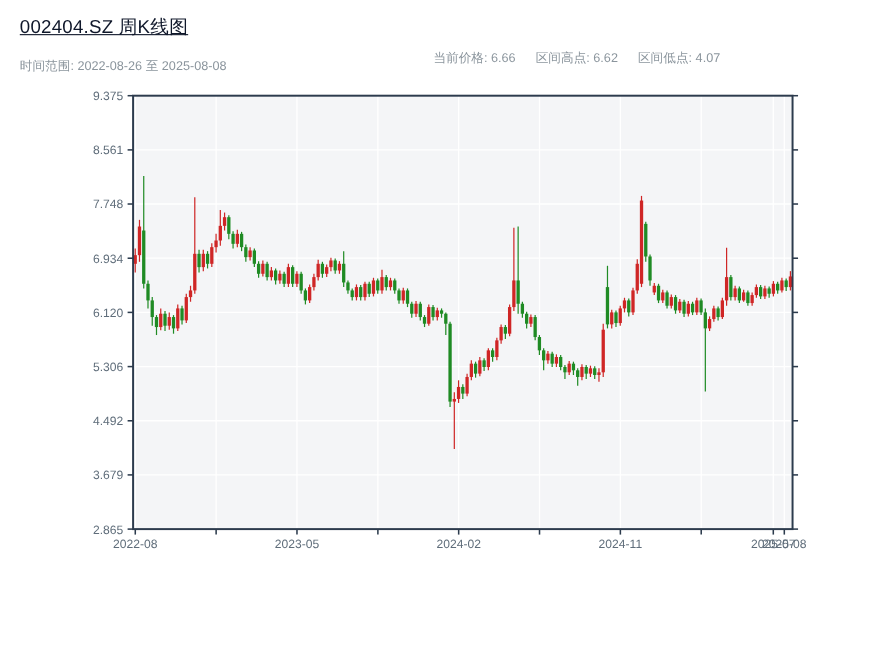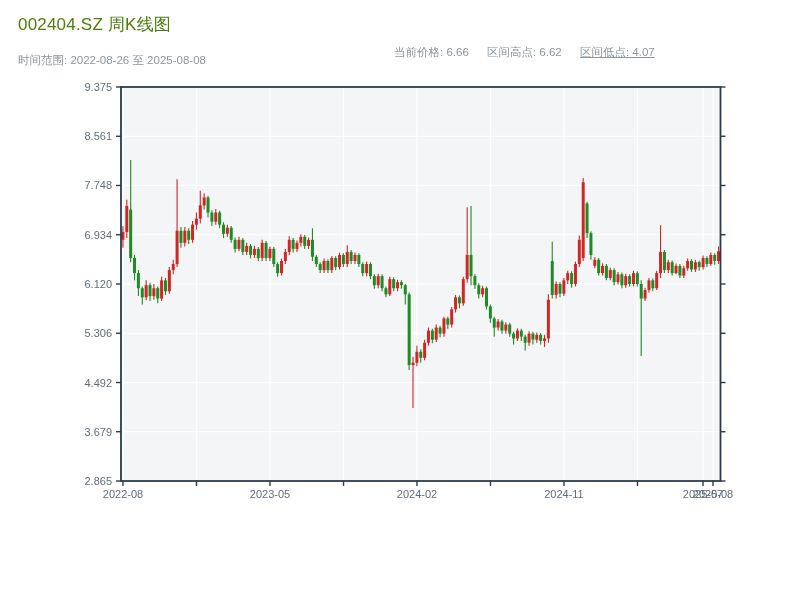--- a/index.html
+++ b/index.html
@@ -3,32 +3,32 @@
 <meta charset="utf-8">
 <style>
   html,body{margin:0;padding:0;}
   body{
     width:800px;height:600px;position:relative;background:#ffffff;
     font-family:"Liberation Sans","DejaVu Sans",sans-serif;
     overflow:hidden;
   }
   .page-title{
     position:absolute;left:18px;top:13px;
-    font-size:17px;font-weight:500;color:#4d7c0f;letter-spacing:.2px;
+    font-size:17px;font-weight:500;color:#0f172a;letter-spacing:.2px;text-decoration:underline;
   }
   .sub-line{
     position:absolute;left:18px;top:53px;
     font-size:11.5px;color:#8b959d;
   }
   .stats-line{
     position:absolute;left:394px;top:45px;
     font-size:11.5px;color:#8b959d;white-space:nowrap;
   }
   .stats-line .stat{margin-right:15px;}
-  .stats-line .stat:last-child{margin-right:0;text-decoration:underline;}
+  .stats-line .stat:last-child{margin-right:0;}
   svg{position:absolute;left:0;top:0;}
 </style>
 </head>
 <body>
 
 <div class="page-title">002404.SZ 周K线图</div>
 <div class="sub-line">时间范围: 2022-08-26 至 2025-08-08</div>
 <div class="stats-line">
   <span class="stat">当前价格: 6.66</span>
   <span class="stat">区间高点: 6.62</span>

